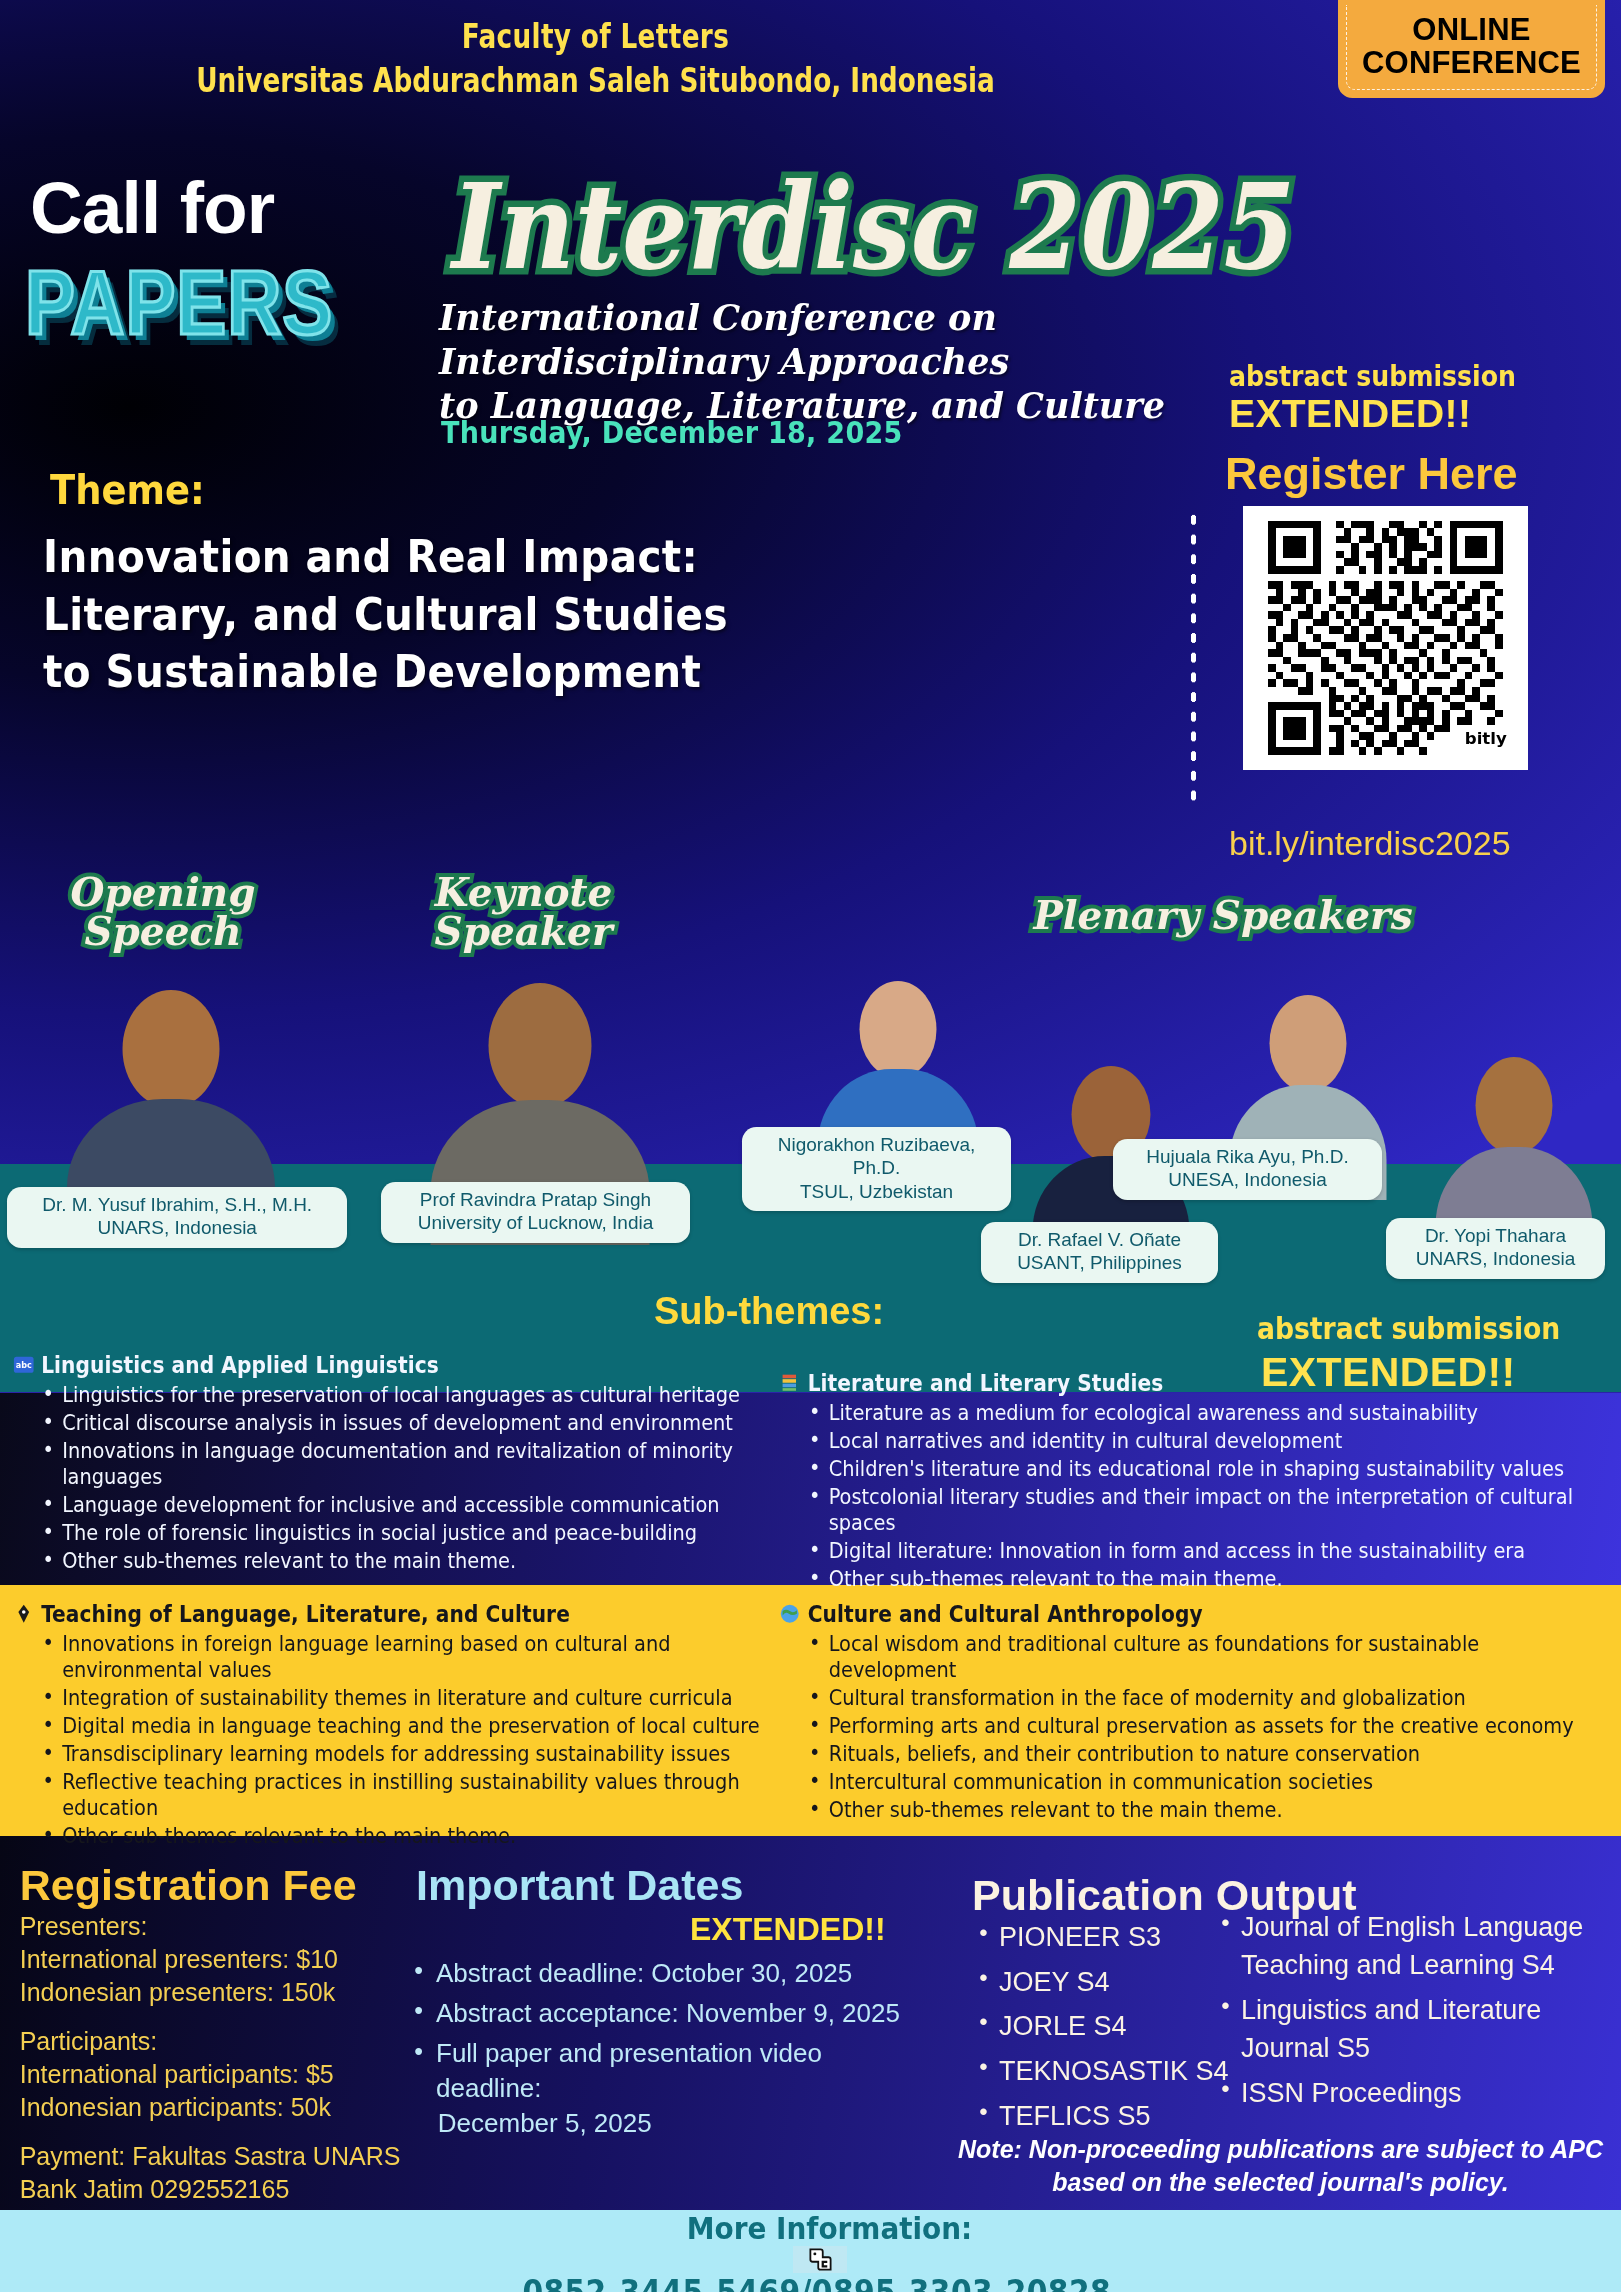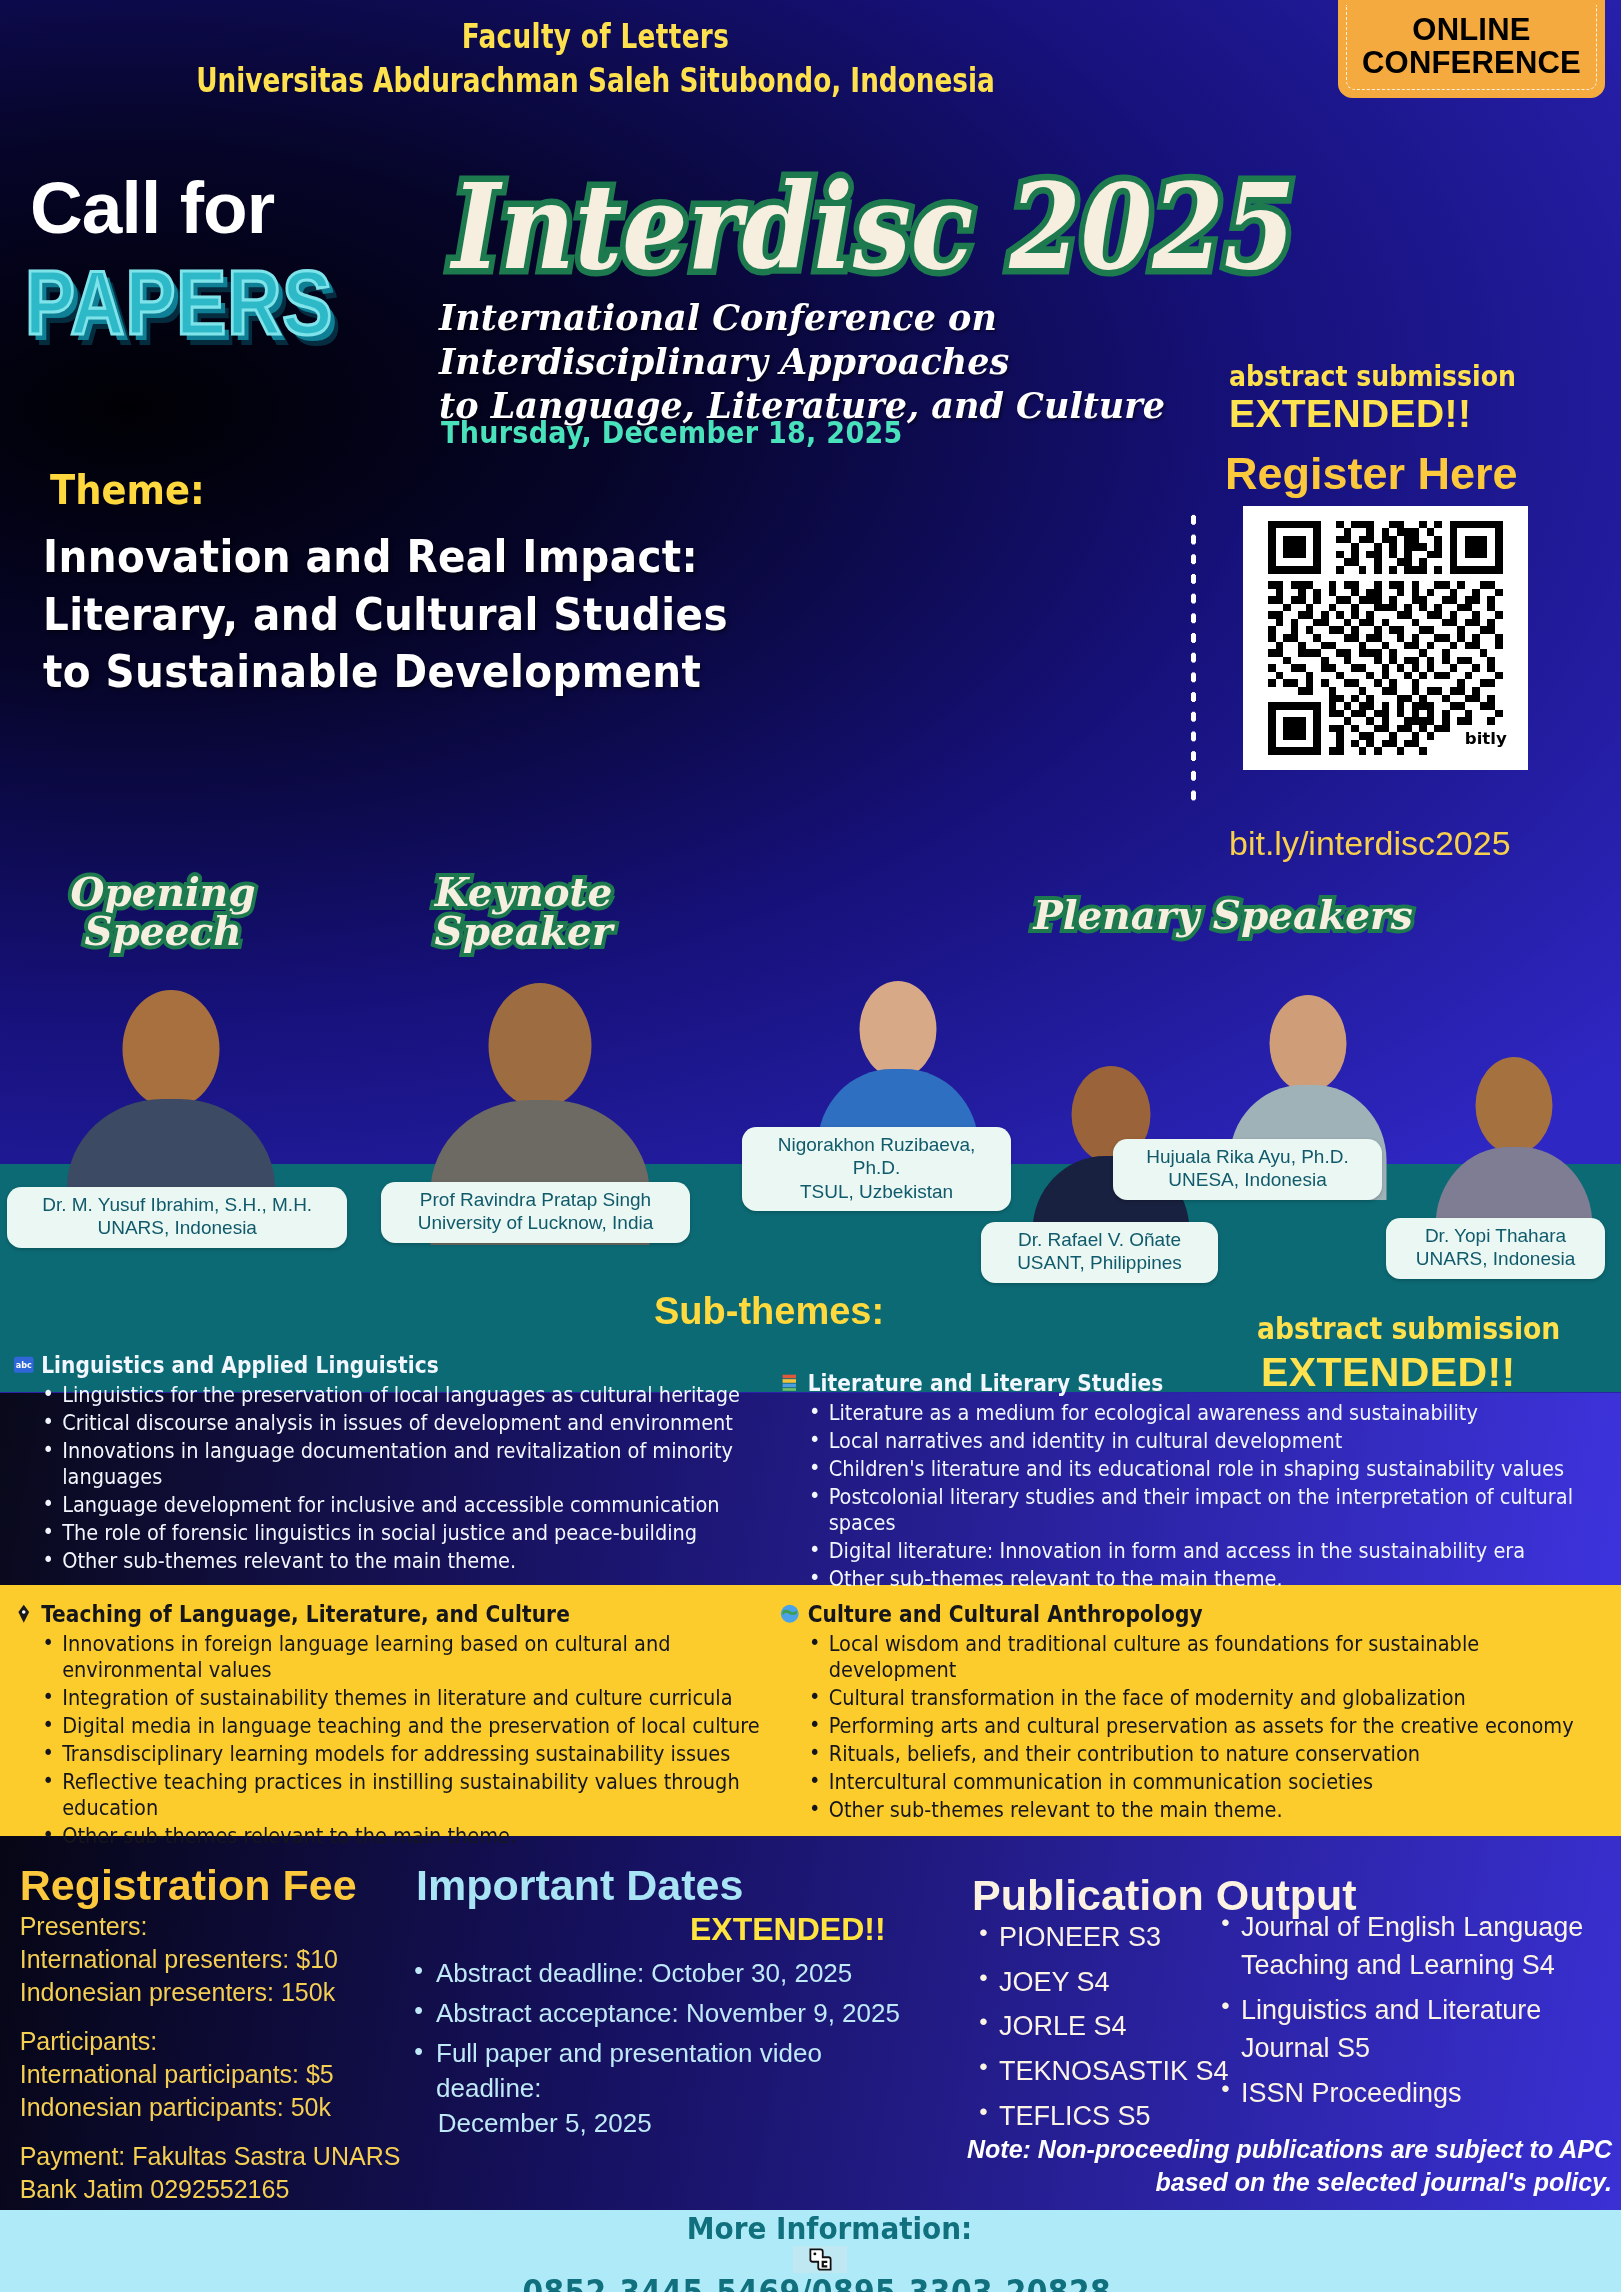--- a/index.html
+++ b/index.html
@@ -247,21 +247,21 @@
   .pub-col { position: absolute; }
   .pub-col li {
     list-style: none; position: relative; padding-left: 27px;
     font-size: 27px; line-height: 1.42; color: #fbf3e4; margin-bottom: 6.3px;
   }
   .pub-col li::before { content: "•"; position: absolute; left: 7.2px; top: -1.8px; font-size: 24px; }
   #pub-left { left: 972px; top: 1918px; width: 269px; }
   #pub-right { left: 1214px; top: 1908px; width: 412px; }
   .pub-note {
     position: absolute; left: 949px; top: 2133px; width: 663px;
-    text-align: right; font-style: italic; font-weight: 700;
+    text-align: center; font-style: italic; font-weight: 700;
     font-size: 25px; line-height: 1.3; color: #ffffff;
   }
 
   
   .footer-row {
     position: absolute; left: 0; top: 2210px; width: 100%; height: 82px;
     display: flex; align-items: center; color: #10707e;
     font-family: "DejaVu Sans Condensed", "Liberation Sans Narrow", "Liberation Sans", sans-serif;
     font-weight: 700;
     flex-direction: column;

